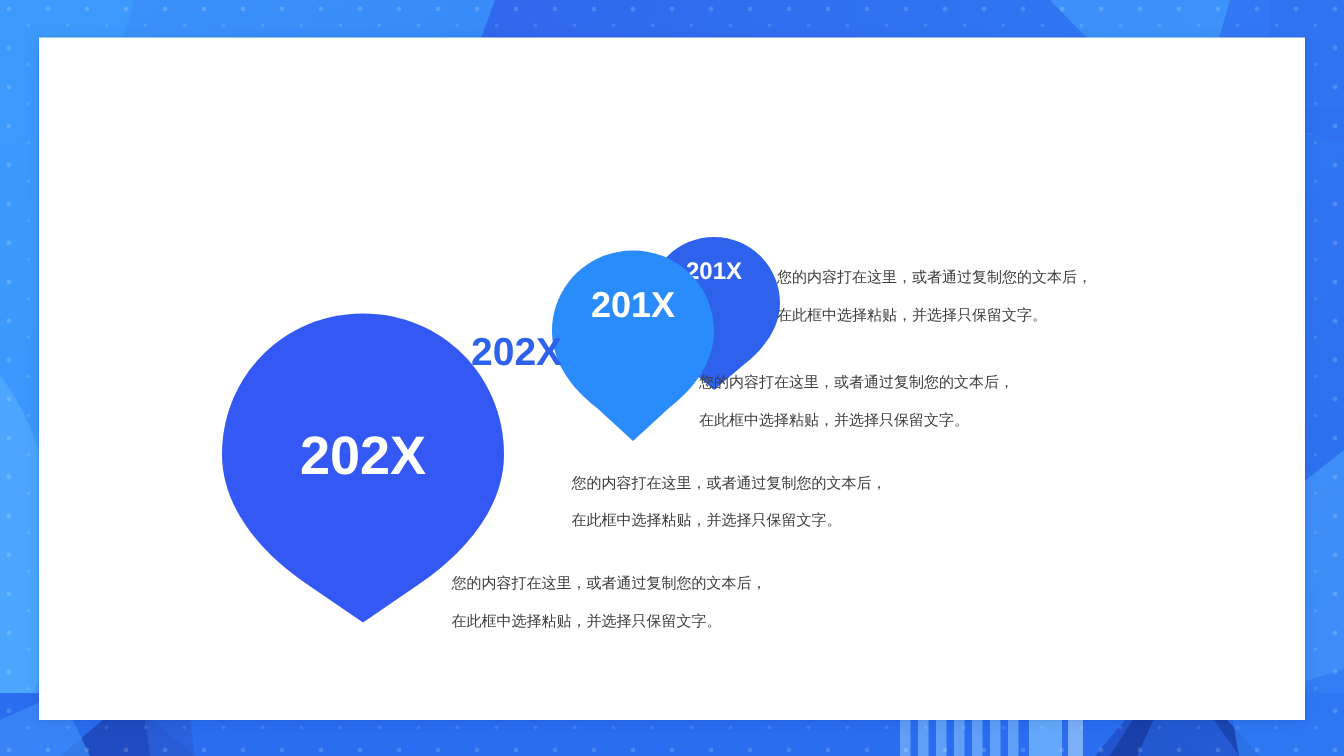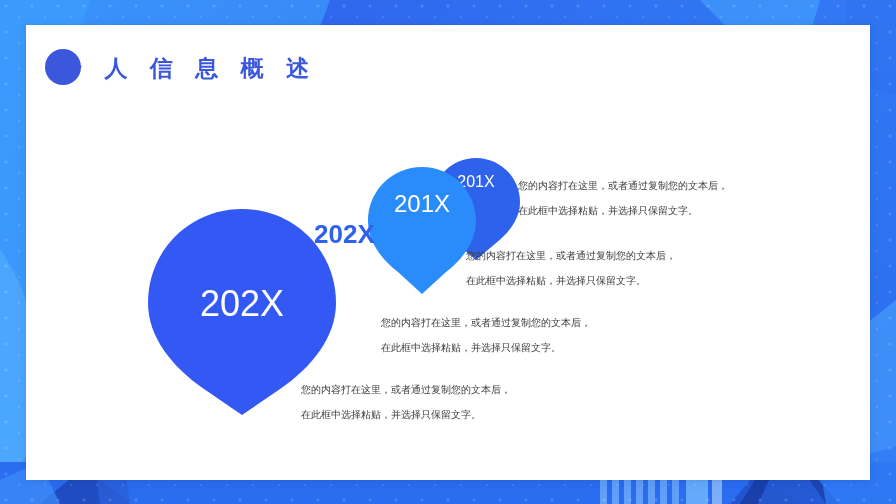--- a/index.html
+++ b/index.html
@@ -64,21 +64,21 @@
   }
 
   
   .pin {
     position: absolute;
     display: block;
   }
   .pin-label-in {
     position: absolute;
     color: #ffffff;
-    font-weight: normal;
+    font-weight: bold;
     text-align: center;
     white-space: nowrap;
     pointer-events: none;
   }
   .pin-label-out {
     position: absolute;
     color: #2f62ec;
     font-weight: bold;
     white-space: nowrap;
   }
@@ -166,24 +166,20 @@
       <polygon points="770,478 800,466 826,504 758,504" fill="#2a62e2" opacity="0.7"></polygon>
       <polygon points="820,470 896,446 896,504 826,504" fill="#2f7bf4" opacity="0.8"></polygon>
       <polygon points="0,480 40,462 60,504 0,504" fill="#3f8ef9" opacity="0.7"></polygon>
 
       <rect x="0" y="0" width="896" height="504" fill="url(#dots)"></rect>
     </svg>
   </div>
 
   <div id="card">
 
-    <div id="title-row">
-      <span id="title-dot"></span>
-      <span id="title-text">个 人 信 息 概 述</span>
-    </div>
 
     <svg class="pin" id="pin-small" viewBox="0 0 100 106">
       <path d="M50,2 C74.3,2 94,21.7 94,46 C94,62 84,76 70,87 L50,104 L30,87 C16,76 6,62 6,46 C6,21.7 25.7,2 50,2 Z" fill="#2f62ec"></path>
     </svg>
     <div class="pin-label-in" id="pin-small-label">201X</div>
 
     <svg class="pin" id="pin-medium" viewBox="0 0 124 131">
       <path d="M62,2 C92.1,2 116,25.9 116,56 C116,76 103,94 86,107 L62,129 L38,107 C21,94 8,76 8,56 C8,25.9 31.9,2 62,2 Z" fill="#2a8cfb"></path>
     </svg>
     <div class="pin-label-in" id="pin-medium-label">201X</div>

